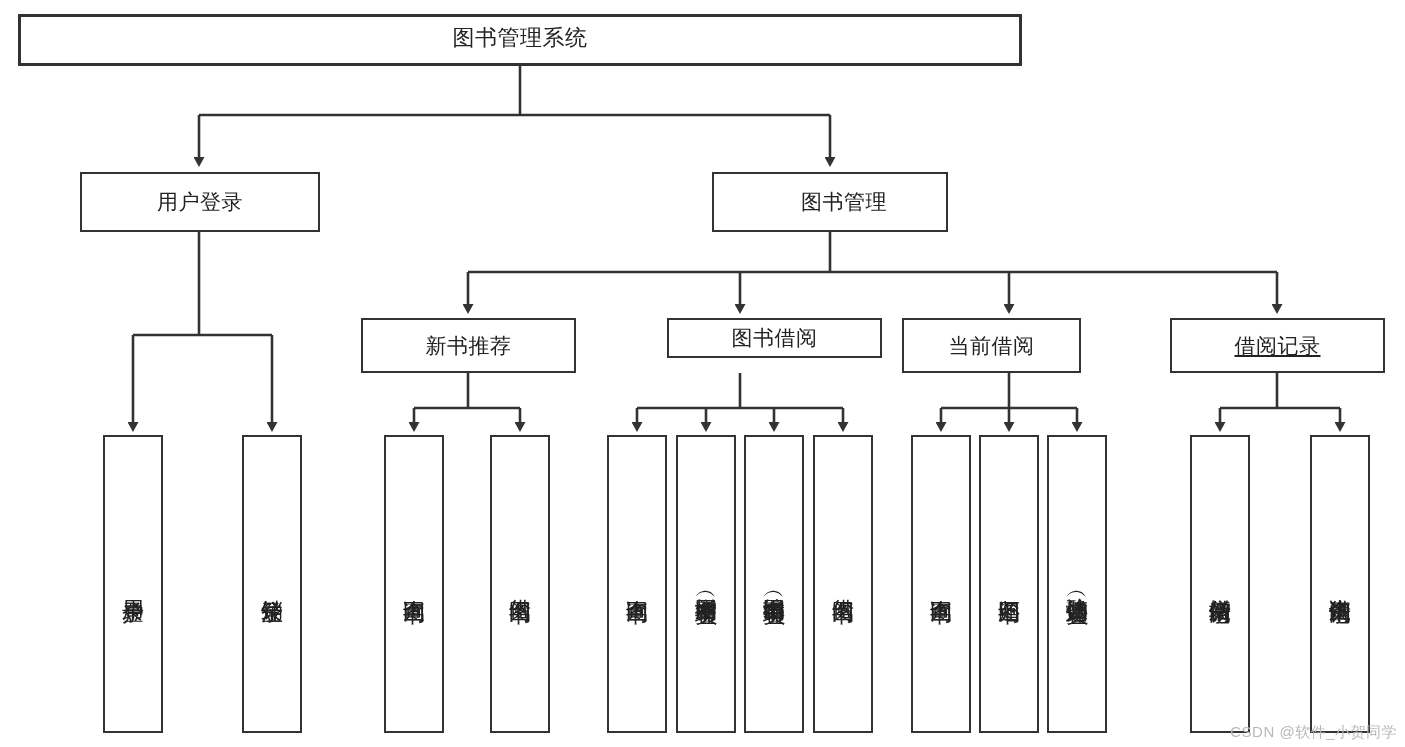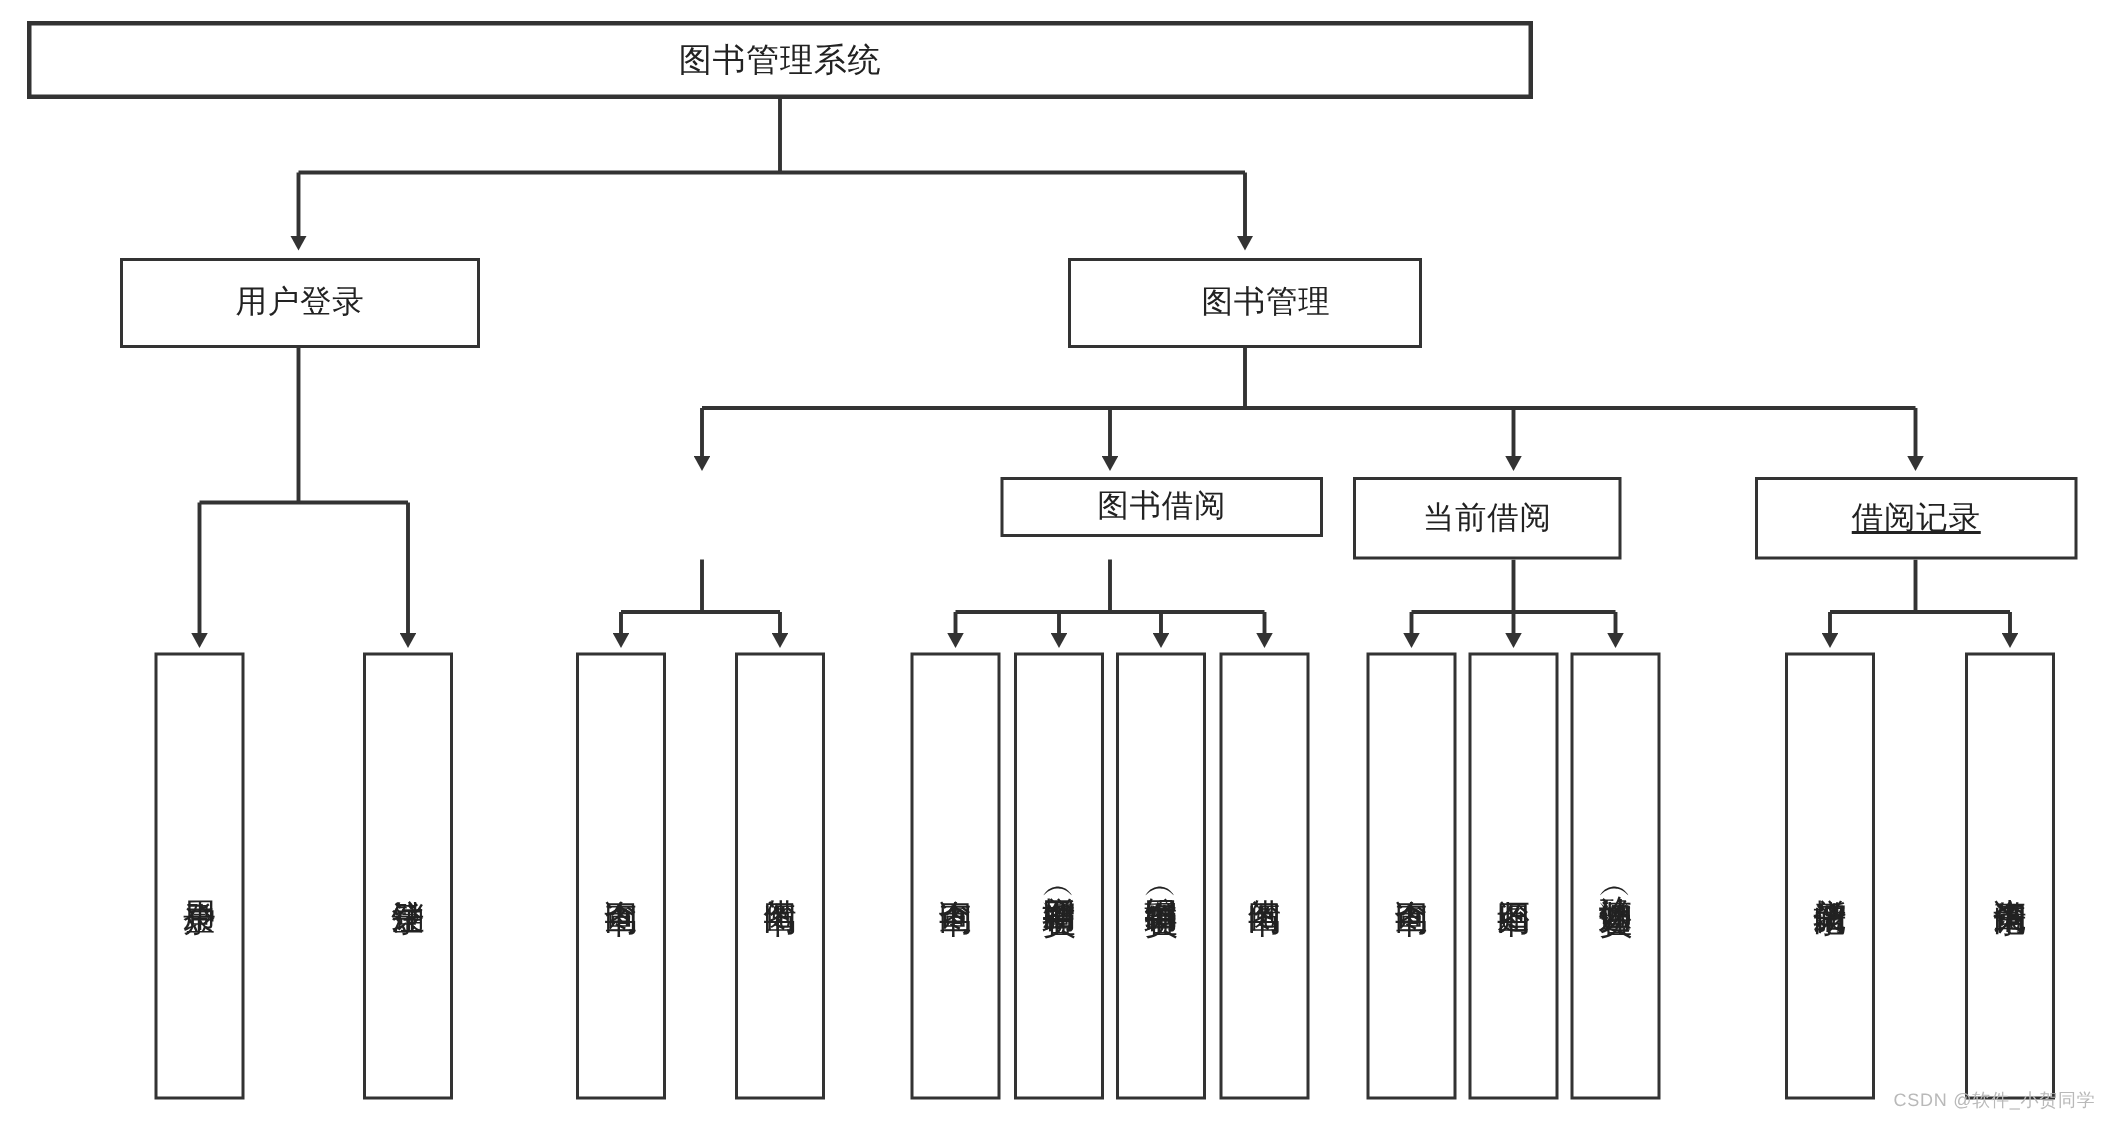--- a/index.html
+++ b/index.html
@@ -8,27 +8,27 @@
   #stage{position:relative;width:1405px;height:747px;background:#fff;}
   svg.wires{position:absolute;left:0;top:0;width:1405px;height:747px;}
 
   .node{position:absolute;box-sizing:border-box;background:#ffffff;
         border:2.5px solid #333333;display:flex;align-items:center;
         justify-content:center;color:#222222;}
   .node.root{border-width:3px;}
   .node .lbl{display:block;text-align:center;line-height:1.12;}
 
   .h-node .lbl{font-size:21px;letter-spacing:0.5px;}
-  .root .lbl{font-size:22px;}
+  .root .lbl{font-size:22px;font-family:Liberation Mono, monospace;}
   .v-node{padding:8px 2px;align-items:center;justify-content:center;}
   .v-node .lbl{writing-mode:vertical-rl;text-orientation:upright;
                font-size:22px;line-height:1.18;letter-spacing:1px;
                max-height:280px;}
 
-  .watermark{position:absolute;right:8px;bottom:5px;font-size:12px;
+  .watermark{position:absolute;right:8px;bottom:5px;font-size:15px;
              color:#b9b9b9;letter-spacing:0.5px;white-space:nowrap;
              user-select:none;}
 </style>
 </head>
 <body>
 
 <div id="stage">
 
   <svg class="wires" viewBox="0 0 1405 747" xmlns="http://www.w3.org/2000/svg">
     <defs>
@@ -84,20 +84,23 @@
     <span class="lbl">图书管理系统</span>
   </div>
 
   <div class="node h-node" style="left:80px;top:172px;width:240px;height:60px;">
     <span class="lbl">用户登录</span>
   </div>
   <div class="node h-node" style="left:712px;top:172px;width:236px;height:60px;padding-left:28px;">
     <span class="lbl">图书管理</span>
   </div>
 
+  <div class="node h-node" style="left:361px;top:318px;width:215px;height:55px;">
+    <span class="lbl">新书推荐</span>
+  </div>
   <div class="node h-node" style="left:633px;top:318px;width:215px;height:40px;margin-left:34px;">
     <span class="lbl">图书借阅</span>
   </div>
   <div class="node h-node" style="left:902px;top:318px;width:179px;height:55px;">
     <span class="lbl">当前借阅</span>
   </div>
   <div class="node h-node" style="left:1170px;top:318px;width:215px;height:55px;text-decoration:underline;">
     <span class="lbl">借阅记录</span>
   </div>
 

